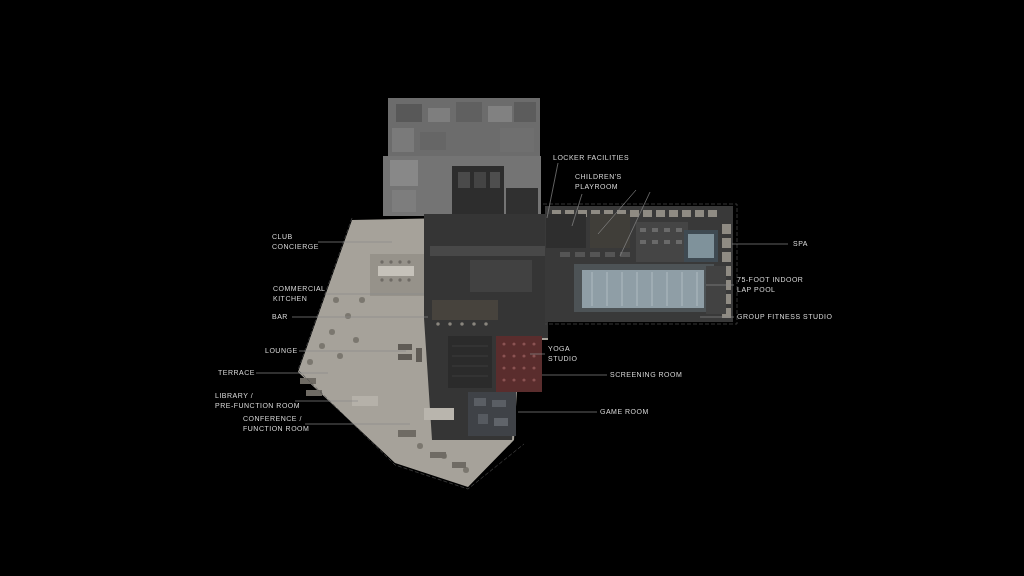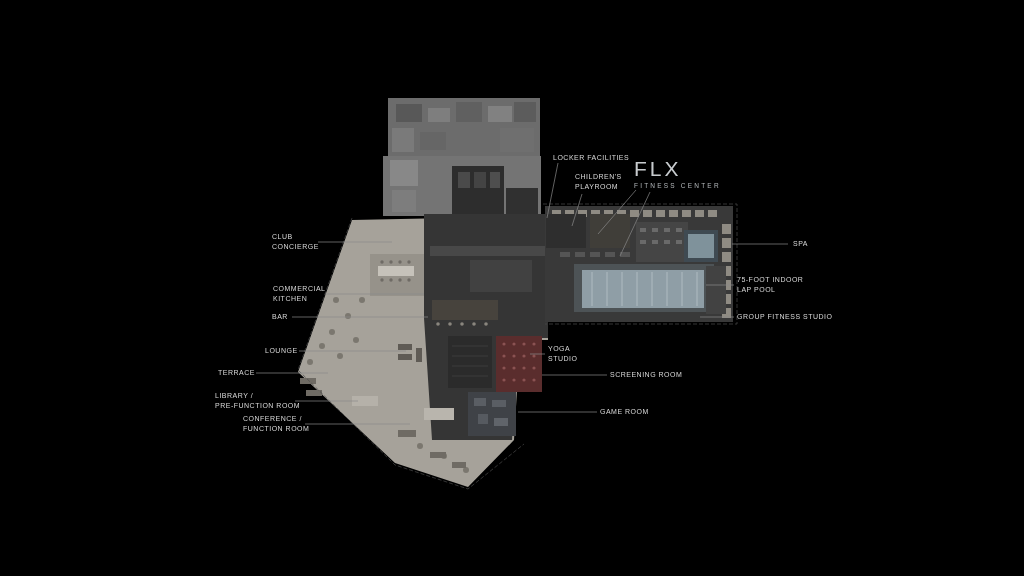--- a/index.html
+++ b/index.html
@@ -253,24 +253,20 @@
   <div class="lbl" style="left:218px;top:368px">TERRACE</div>
   <div class="lbl" style="left:215px;top:391px">LIBRARY /
 PRE-FUNCTION ROOM</div>
   <div class="lbl" style="left:243px;top:414px">CONFERENCE /
 FUNCTION ROOM</div>
 
   <div class="lbl" style="left:553px;top:153px">LOCKER FACILITIES</div>
   <div class="lbl" style="left:575px;top:172px">CHILDREN'S
 PLAYROOM</div>
 
-  <div class="logo" style="left:634px;top:158px">
-    <div class="logo-name">FLX</div>
-    <div class="logo-sub">FITNESS CENTER</div>
-  </div>
 
   <div class="lbl" style="left:793px;top:239px">SPA</div>
   <div class="lbl" style="left:737px;top:275px">75-FOOT INDOOR
 LAP POOL</div>
   <div class="lbl" style="left:737px;top:312px">GROUP FITNESS STUDIO</div>
 
   <div class="lbl" style="left:548px;top:344px">YOGA
 STUDIO</div>
   <div class="lbl" style="left:610px;top:370px">SCREENING ROOM</div>
   <div class="lbl" style="left:600px;top:407px">GAME ROOM</div>

